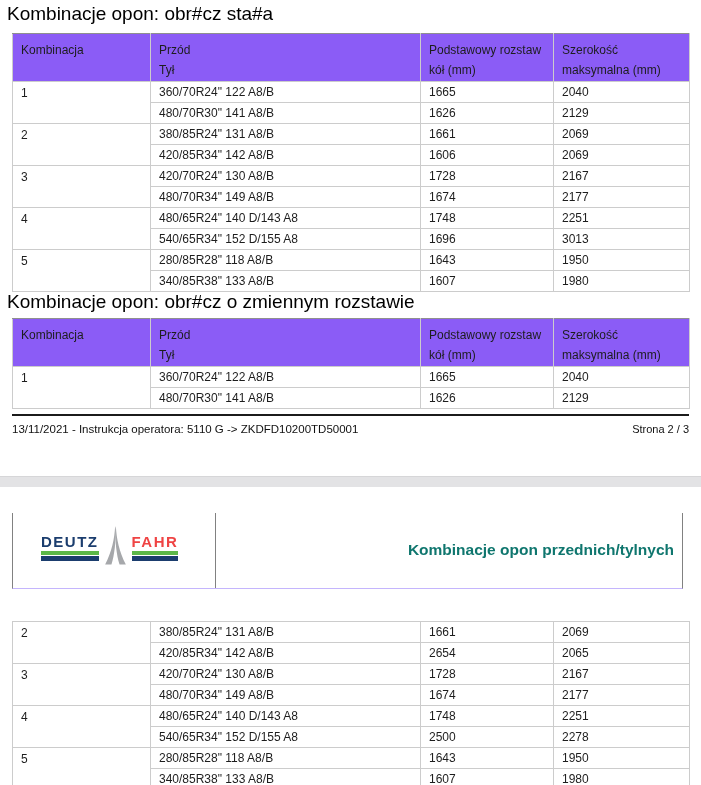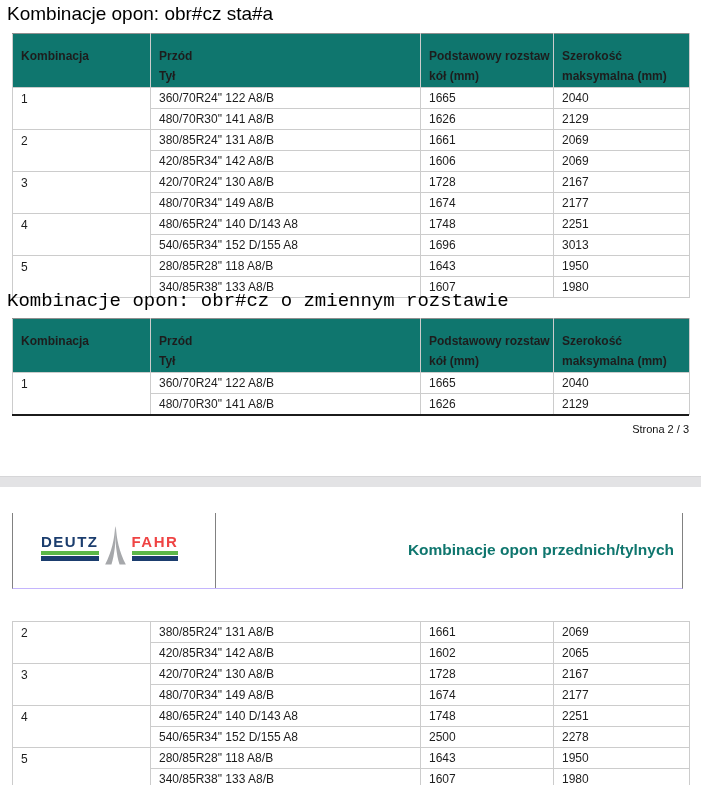--- a/index.html
+++ b/index.html
@@ -5,22 +5,22 @@
   html,body{margin:0;padding:0;background:#ffffff;}
   #root{position:relative;width:701px;height:785px;background:#ffffff;overflow:hidden;
         font-family:"Liberation Sans","DejaVu Sans",sans-serif;color:#1d1d1d;}
 
   .doc-heading{position:absolute;left:7px;margin:0;font-size:19px;font-weight:400;color:#000;line-height:19px;}
 
   table.spec-table{position:absolute;left:12px;width:677px;border-collapse:collapse;table-layout:fixed;
                    font-size:12px;color:#1d1d1d;}
   .spec-table td,.spec-table th{border:1px solid #cccccc;text-align:left;padding:0 2px 0 8px;
                                 overflow:hidden;white-space:nowrap;}
-  .spec-table thead th{background:#0f766e;font-weight:700;vertical-align:top;height:41px;
-                       line-height:20px;padding-top:12px;border-top:1px solid #8f8f8f;white-space:normal;}
+  .spec-table thead th{background:#8b5cf6;font-weight:400;vertical-align:top;height:41px;
+                       line-height:20px;padding-top:6px;border-top:1px solid #8f8f8f;white-space:normal;}
   .spec-table tbody td{height:20px;line-height:20px;font-weight:400;}
   .spec-table .combo-cell{vertical-align:top;padding-top:2px;line-height:18px;}
 
   .footer-rule{position:absolute;left:12px;top:414px;width:677px;height:0;border-top:2px solid #1b1b1b;}
   .footer-left{position:absolute;left:12px;top:423px;font-size:11.5px;color:#111;}
   .footer-right{position:absolute;right:12px;top:423px;font-size:11px;color:#111;}
 
   .page-separator{position:absolute;left:0;top:476px;width:701px;height:10px;background:#e3e3e5;
                   border-top:1px solid #d6d6d8;}
 
@@ -122,21 +122,21 @@
         <td>1950</td>
       </tr>
       <tr>
         <td>340/85R38" 133 A8/B</td>
         <td>1607</td>
         <td>1980</td>
       </tr>
     </tbody>
   </table>
 
-  <h2 class="doc-heading" style="top:292px;font-family:Liberation Mono, monospace;">Kombinacje opon: obr#cz o zmiennym rozstawie</h2>
+  <h2 class="doc-heading" style="top:292px;">Kombinacje opon: obr#cz o zmiennym rozstawie</h2>
 
   <table class="spec-table" style="top:318px;">
     <colgroup>
         <col style="width:138px">
         <col style="width:270px">
         <col style="width:133px">
         <col style="width:136px">
       </colgroup>
     <thead>
       <tr>
@@ -166,20 +166,21 @@
       </tr>
       <tr>
         <td>480/70R30" 141 A8/B</td>
         <td>1626</td>
         <td>2129</td>
       </tr>
     </tbody>
   </table>
 
   <div class="footer-rule"></div>
+  <div class="footer-left">13/11/2021 - Instrukcja operatora: 5110 G -&gt; ZKDFD10200TD50001</div>
   <div class="footer-right">Strona 2 / 3</div>
 
   <div class="page-separator"></div>
 
   <div class="p2-header">
     <div class="cell-divider"></div>
 
     <div class="df-logo">
       <div class="df-word">
         <span class="df-text" style="color:#1b3d6e;">DEUTZ</span>
@@ -209,21 +210,21 @@
       </colgroup>
     <tbody>
       <tr>
         <td rowspan="2" class="combo-cell">2</td>
         <td>380/85R24" 131 A8/B</td>
         <td>1661</td>
         <td>2069</td>
       </tr>
       <tr>
         <td>420/85R34" 142 A8/B</td>
-        <td>1602</td>
+        <td>2654</td>
         <td>2065</td>
       </tr>
       <tr>
         <td rowspan="2" class="combo-cell">3</td>
         <td>420/70R24" 130 A8/B</td>
         <td>1728</td>
         <td>2167</td>
       </tr>
       <tr>
         <td>480/70R34" 149 A8/B</td>

